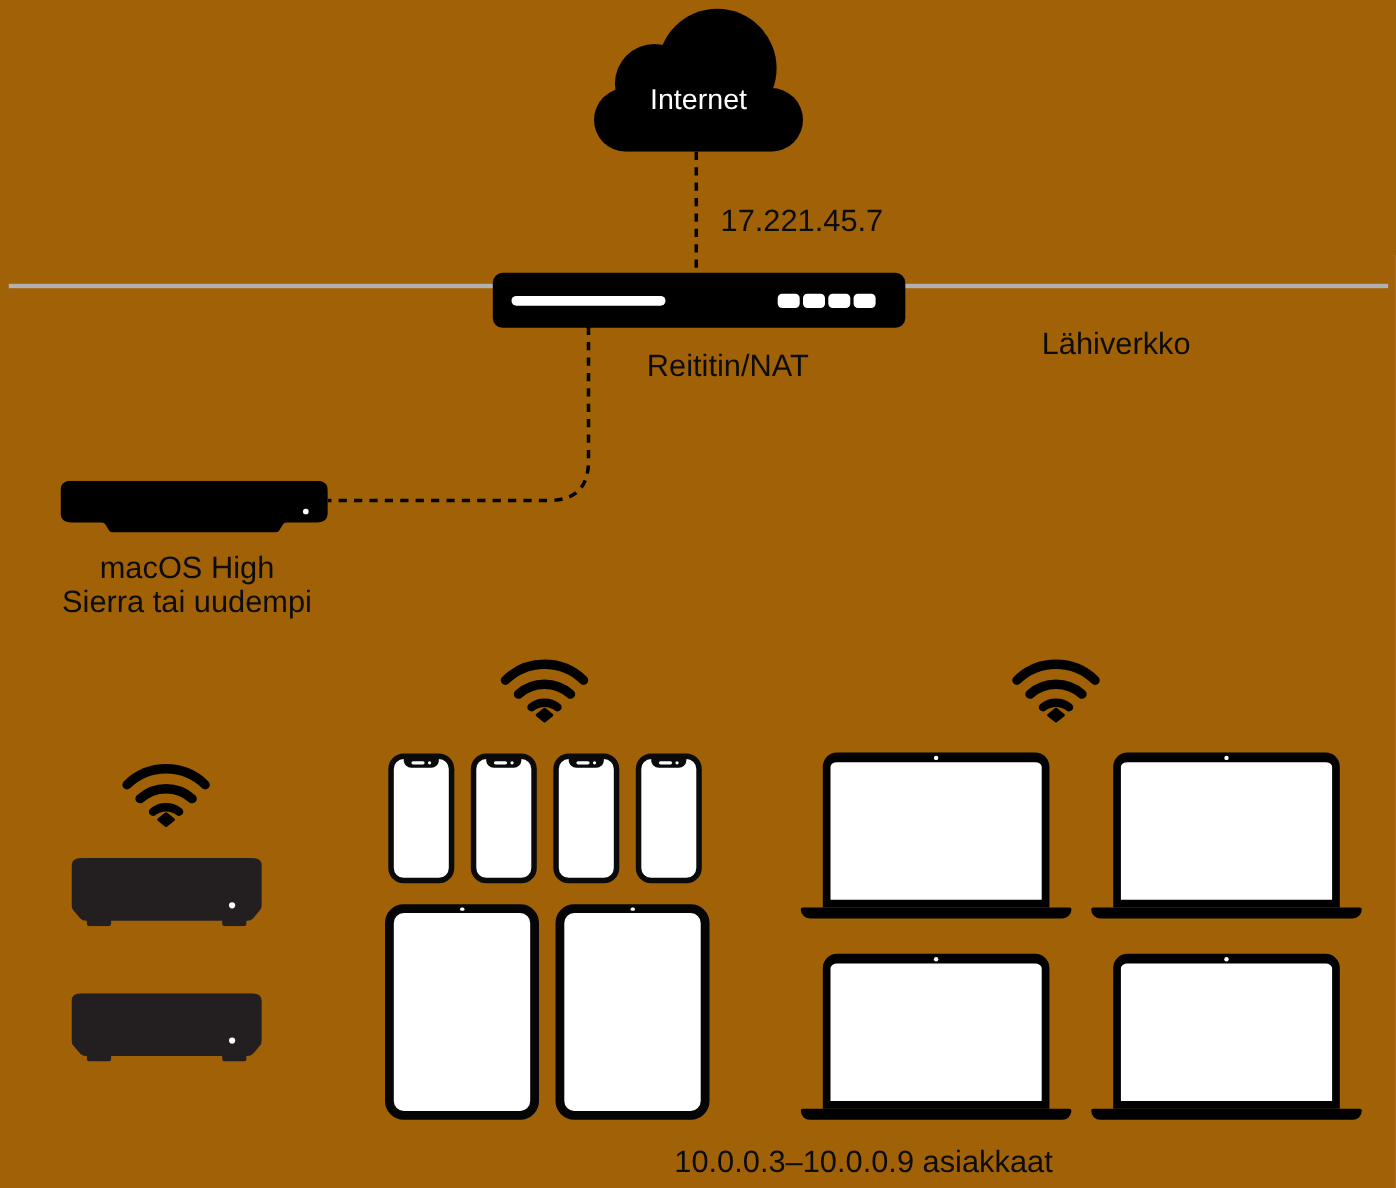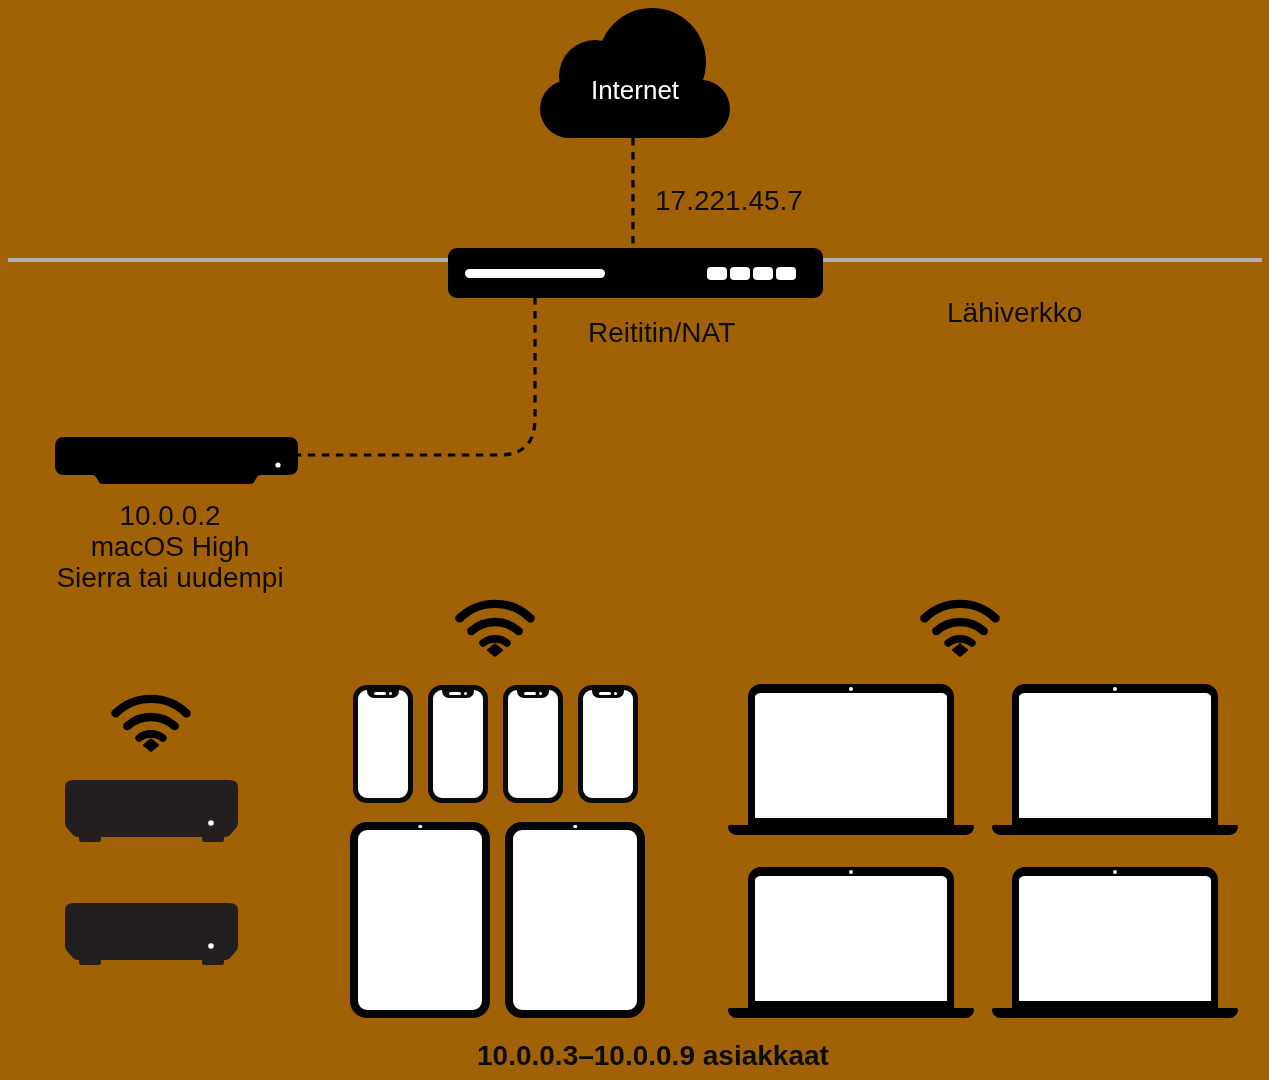--- a/index.html
+++ b/index.html
@@ -17,21 +17,21 @@
   
   #cloud{left:540px;top:4px;width:190px;height:134px;z-index:2;}
   #cloud svg{display:block;}
   #internet-label{left:0;top:71px;width:100%;text-align:center;color:#fff;font-size:26px;z-index:3;}
 
   
   #wan-ip-label{left:655px;top:185px;}
   #router-label{left:560px;top:317px;margin-left:28px;}
   #lan-label{left:947px;top:263px;margin-top:34px;}
   #server-label{left:20px;top:500px;width:300px;text-align:center;white-space:normal;}
-  #clients-label{left:477px;top:1040px;width:480px;text-align:left;font-weight:bold;}
+  #clients-label{left:477px;top:1040px;width:480px;text-align:right;}
 
   
   #router{left:448px;top:248px;width:375px;height:50px;background:#000;border-radius:9px;z-index:2;}
   #router-slot{left:17px;top:21px;width:140px;height:9px;background:#fff;border-radius:5px;}
   #router-ports{left:259px;top:19px;display:flex;gap:3px;}
   .router-port{width:20px;height:13px;background:#fff;border-radius:4px;}
 
   
   #server-device{left:55px;top:437px;z-index:2;}
 
@@ -110,21 +110,20 @@
 
   <div id="server-device" class="abs">
     <svg width="243" height="47" viewBox="0 0 243 47">
       <path fill="#000" d="M10,0 H233 Q243,0 243,9 V29 Q243,38 233,38 H206 Q203,38 202,40 L199,45
                Q198,47 195,47 H48 Q45,47 44,45 L41,40 Q40,38 37,38 H10 Q0,38 0,29 V9 Q0,0 10,0 Z"></path>
       <circle cx="223" cy="28" r="2.6" fill="#fff"></circle>
     </svg>
   </div>
 
   <div id="server-label" class="abs label">
-    <div>10.0.0.2</div>
     <div>macOS High</div>
     <div>Sierra tai uudempi</div>
   </div>
 
   <svg id="wifi-left" class="abs wifi" viewBox="0 0 100 78">
     <path d="M8,30 A60,60 0 0 1 92,30" fill="none" stroke="#000" stroke-width="10" stroke-linecap="round"></path>
     <path d="M22,45 A42,42 0 0 1 78,45" fill="none" stroke="#000" stroke-width="10" stroke-linecap="round"></path>
     <path d="M36,59 A23,23 0 0 1 64,59" fill="none" stroke="#000" stroke-width="9" stroke-linecap="round"></path>
     <path d="M50,61 L58,67.5 L50,74 L42,67.5 Z" fill="#000" stroke="#000" stroke-width="3" stroke-linejoin="round"></path>
   </svg>

